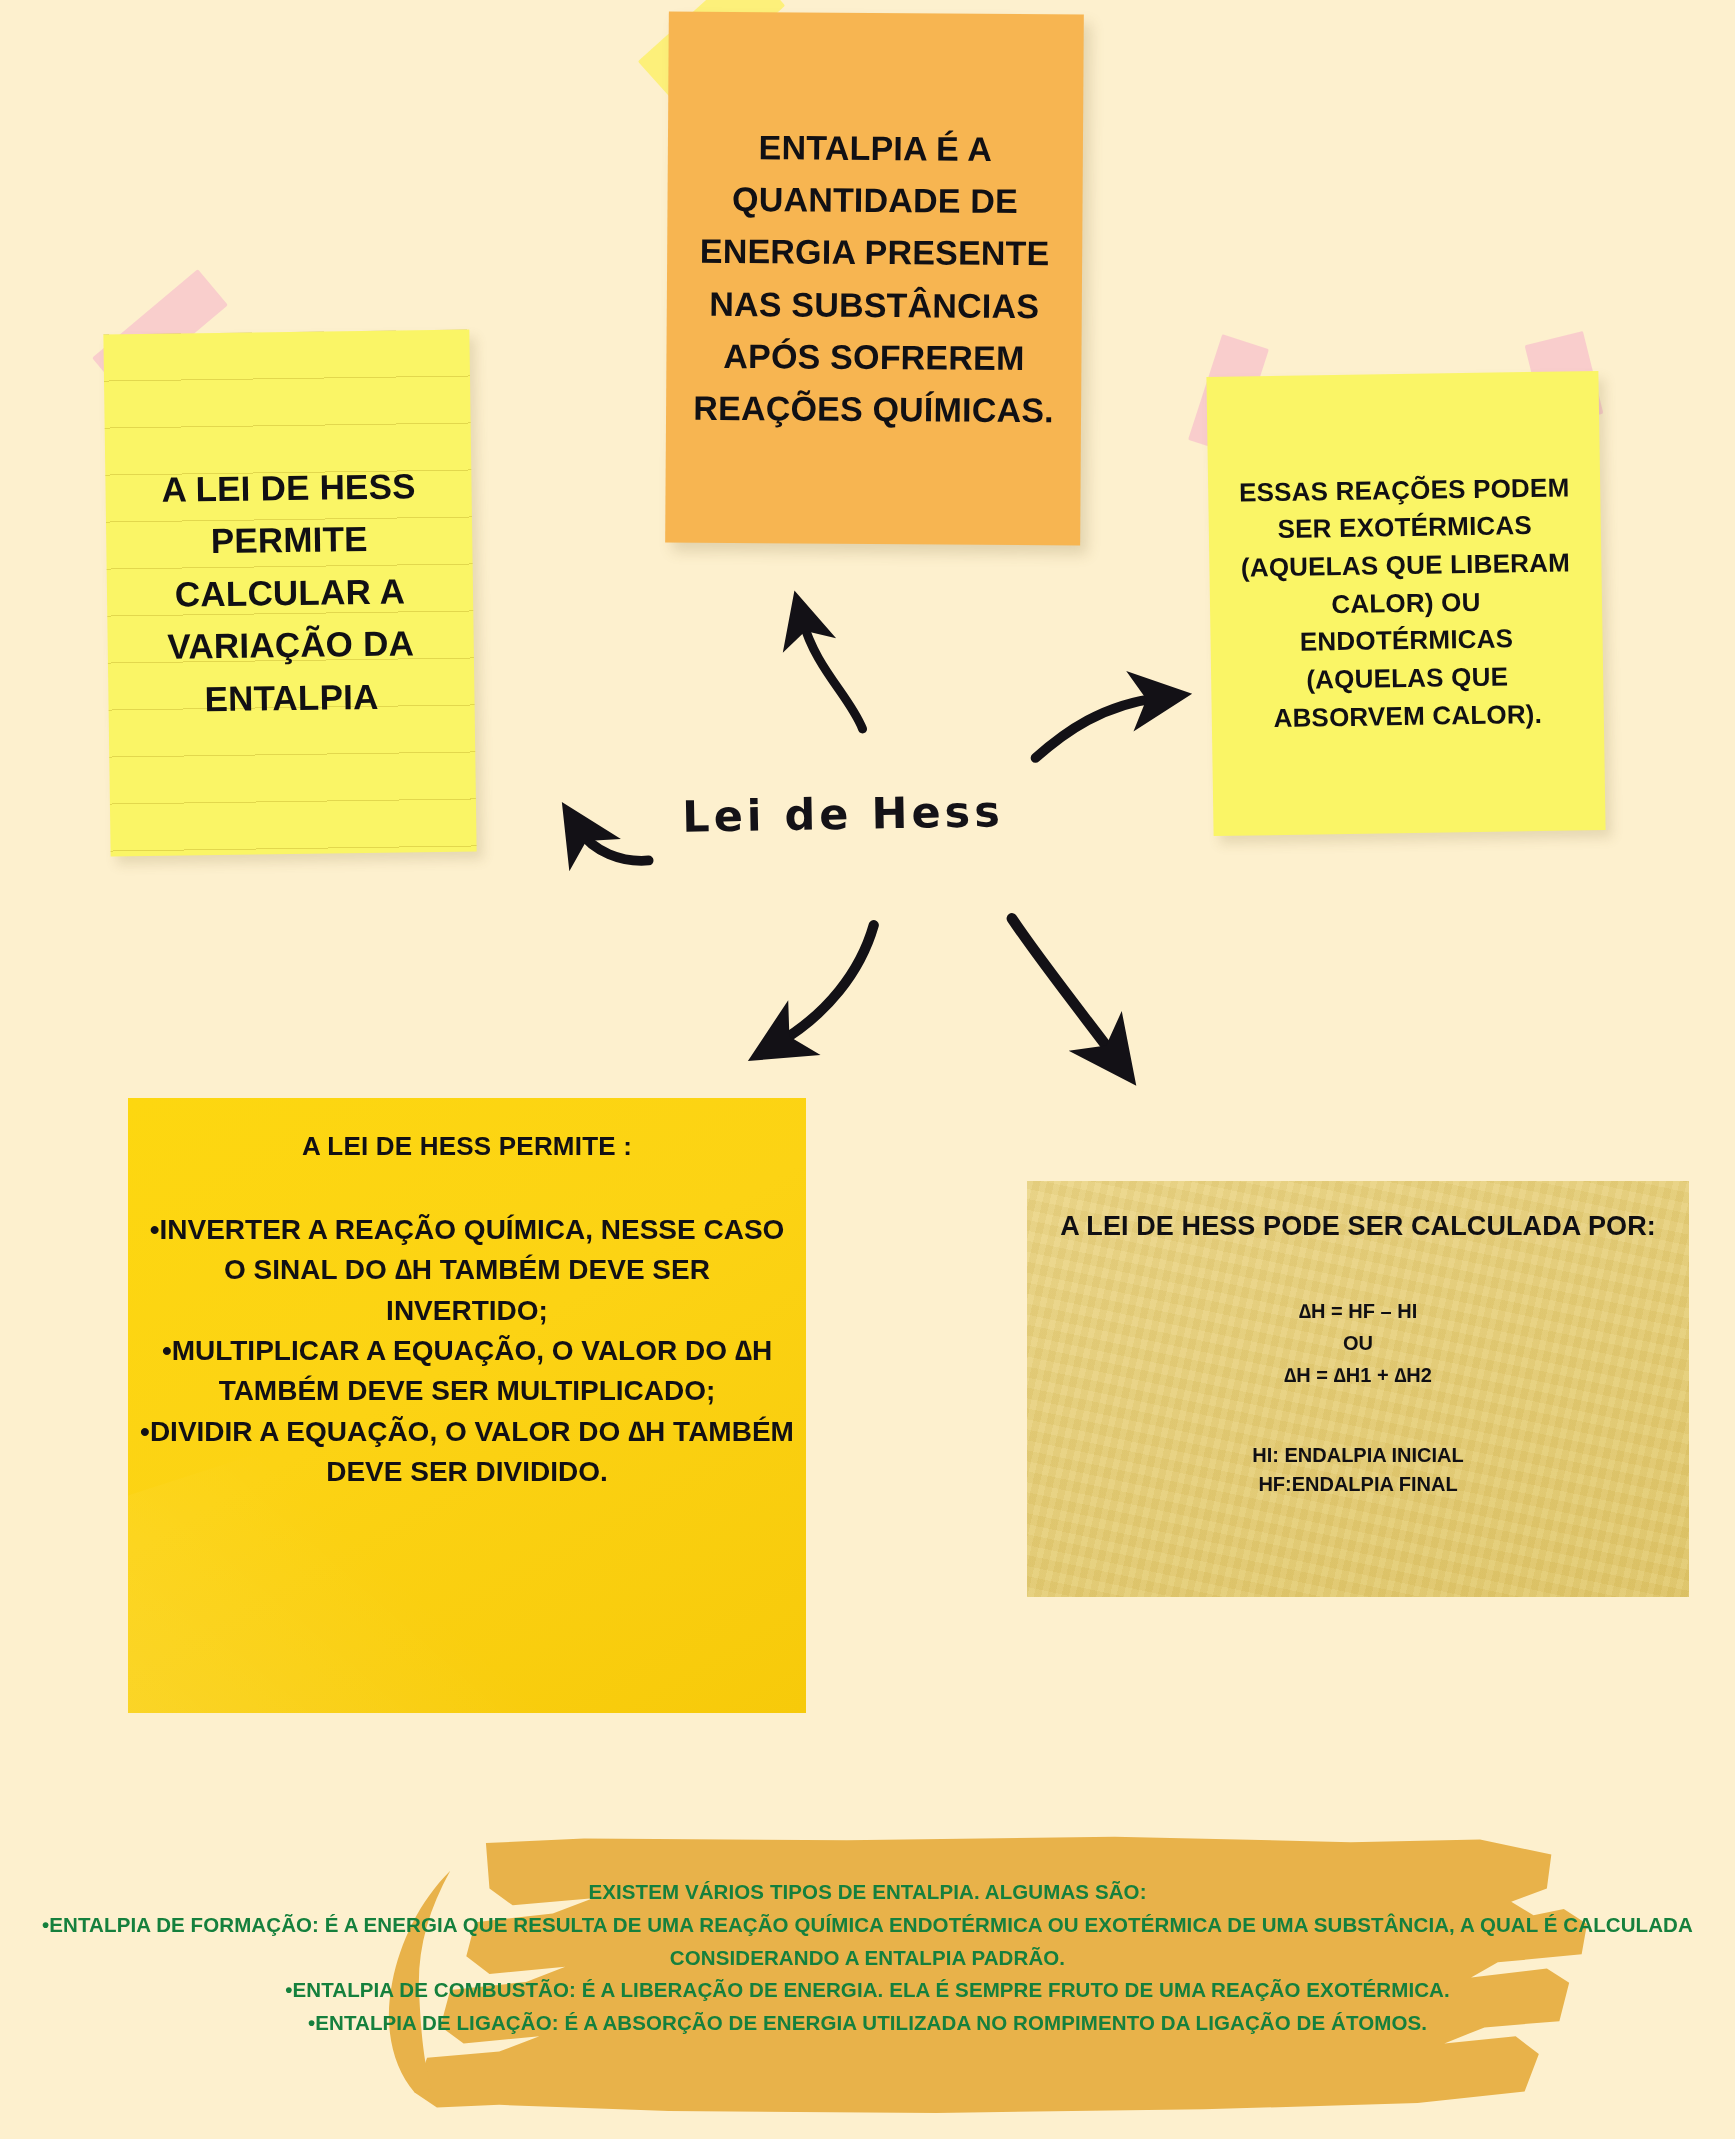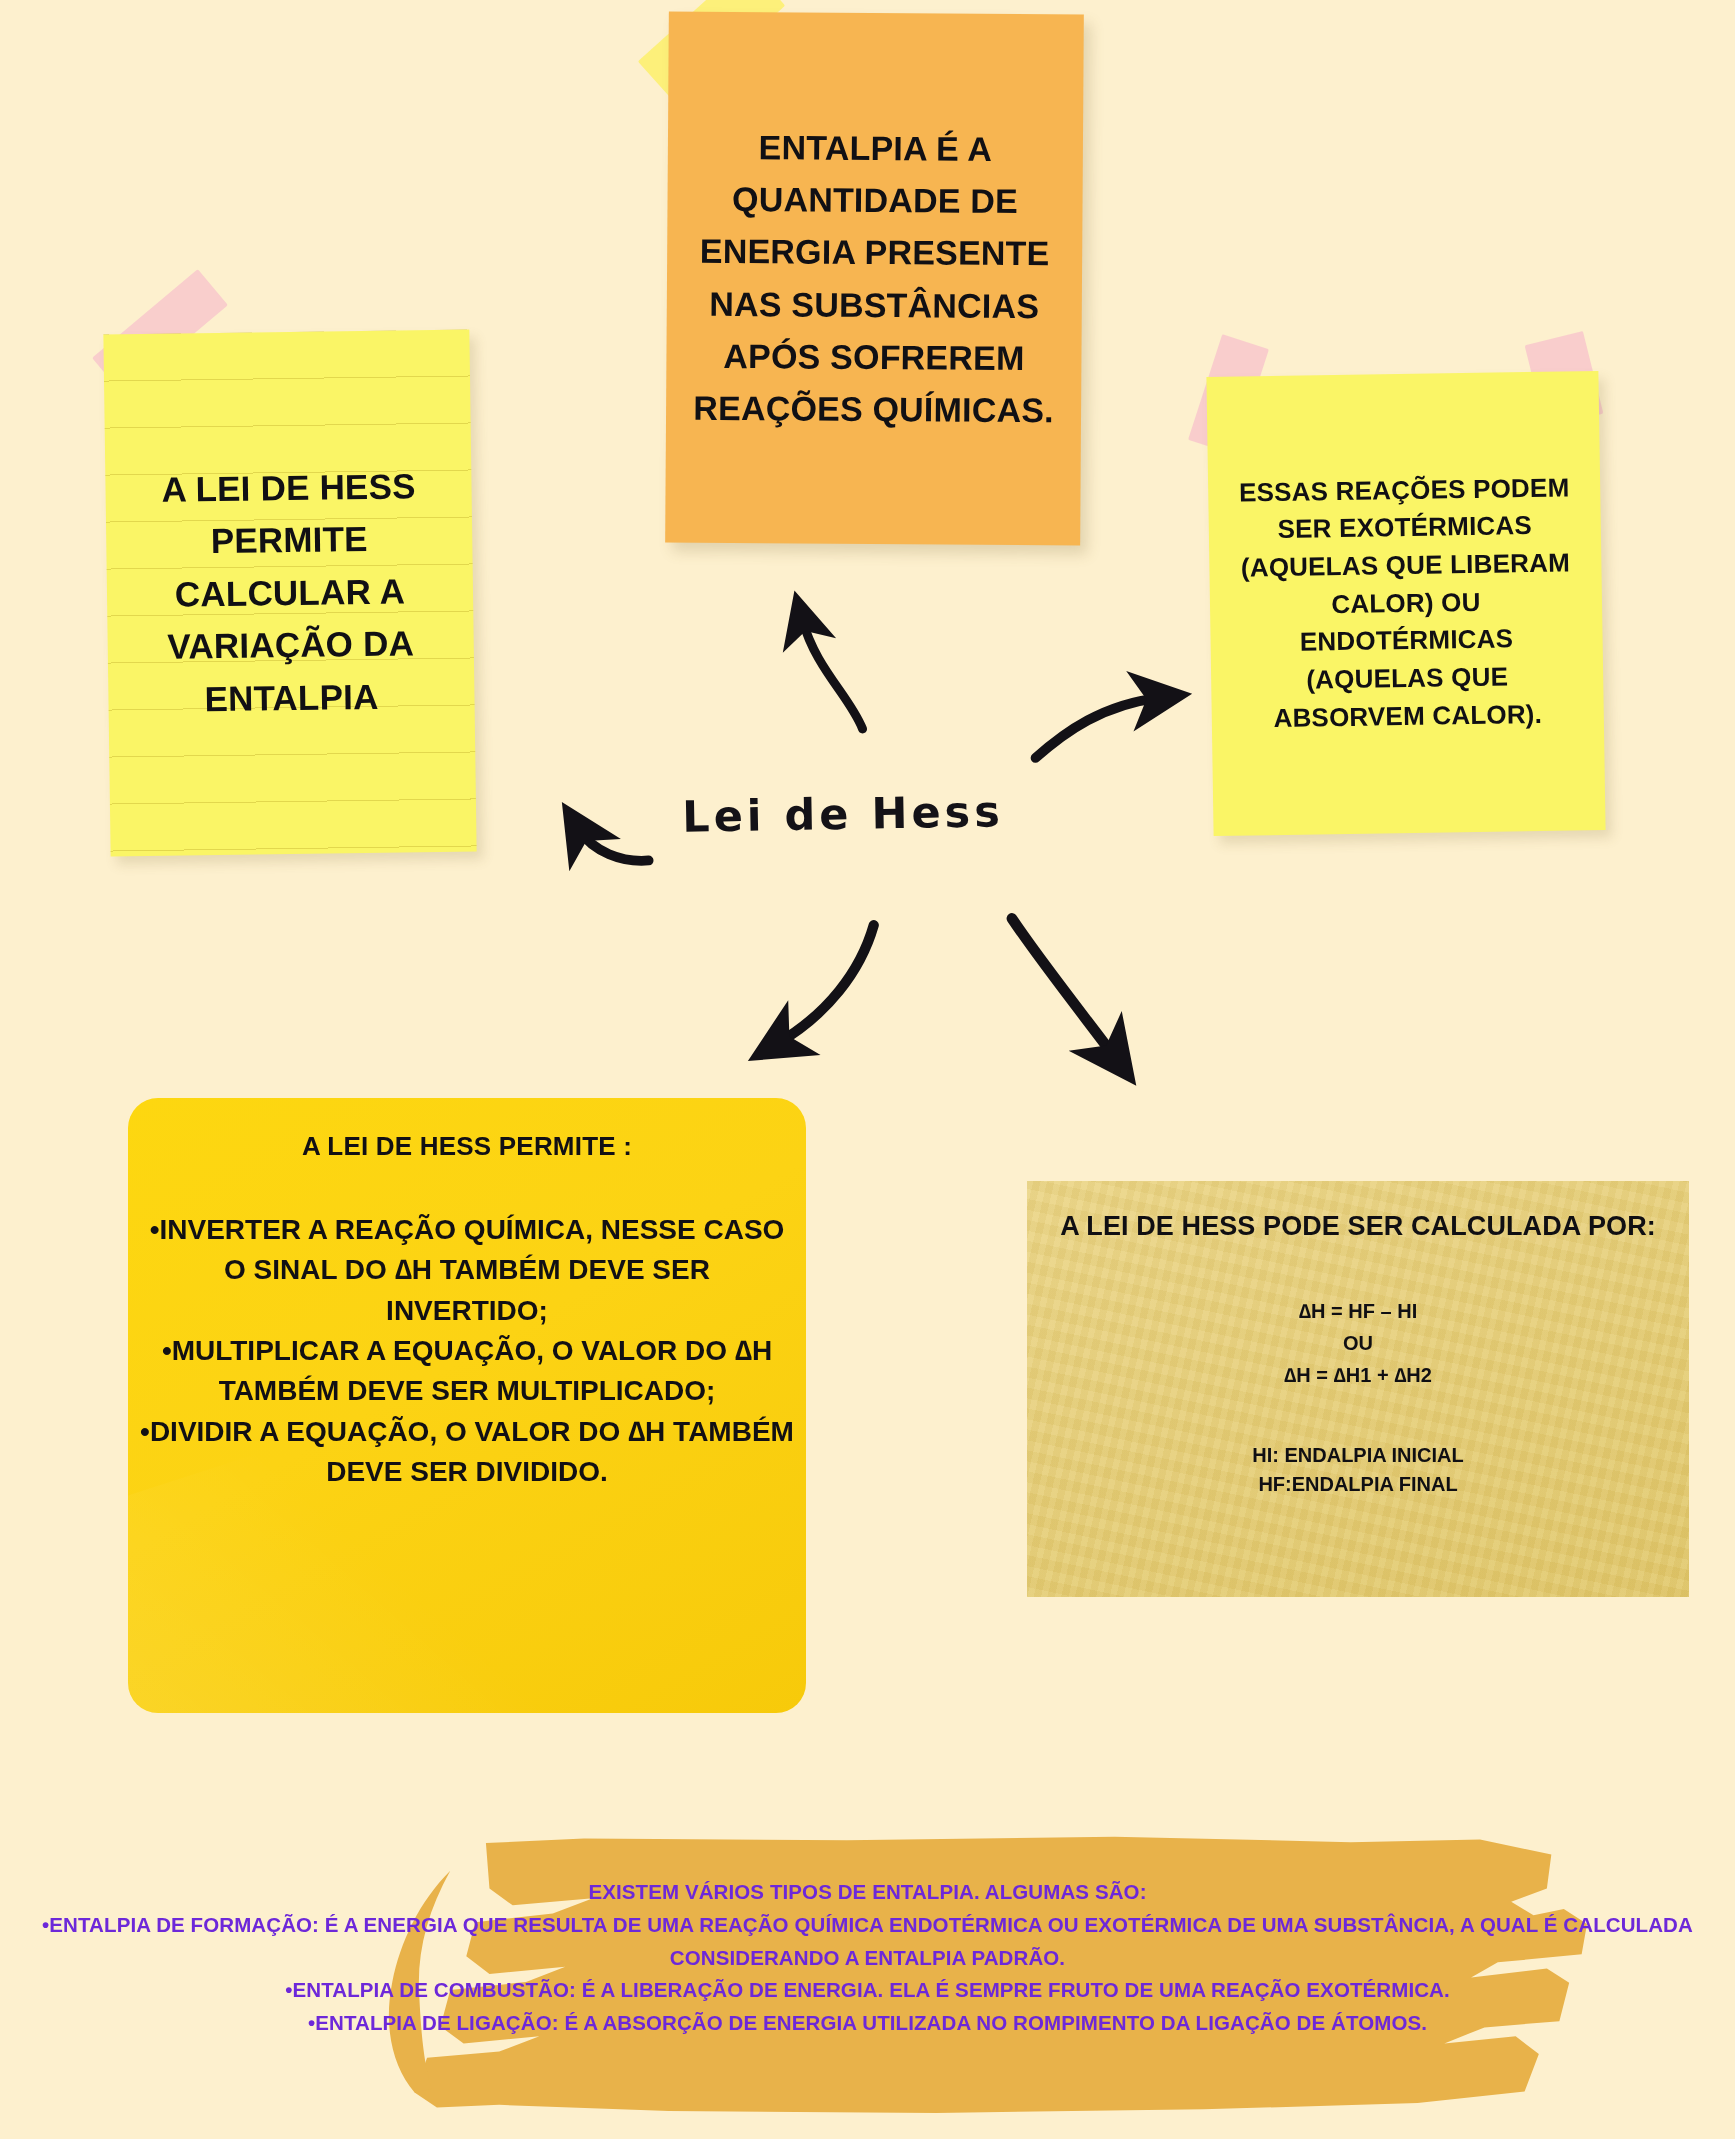--- a/index.html
+++ b/index.html
@@ -171,21 +171,20 @@
   
   #box-rules {
     position: absolute;
     left: 128px;
     top: 1098px;
     width: 678px;
     height: 615px;
     background: linear-gradient(150deg, #FDD710 0%, #FCD314 45%, #F7CA0A 100%);
     box-shadow: 0 0 0 rgba(0,0,0,0);
     overflow: hidden;
-    border-radius: 30px;
   }
   #box-rules .sheen {
     position: absolute;
     left: -116px;
     bottom: -169px;
     width: 669px;
     height: 446px;
     background: linear-gradient(60deg, rgba(255,255,255,0.16), rgba(255,255,255,0) 62%);
     transform: rotate(-18deg);
   }
@@ -259,21 +258,21 @@
     pointer-events: none;
   }
   #bottom-text {
     position: absolute;
     left: 0;
     top: 1876px;
     width: 1735px;
     text-align: center;
     font-size: 20.5px;
     font-weight: bold;
-    color: #6d28d9;
+    color: #15803d;
     line-height: 1.60;
     white-space: pre-line;
     letter-spacing: 0.1px;
   }
 </style>
 </head>
 <body>
 
 <div id="canvas">
 

